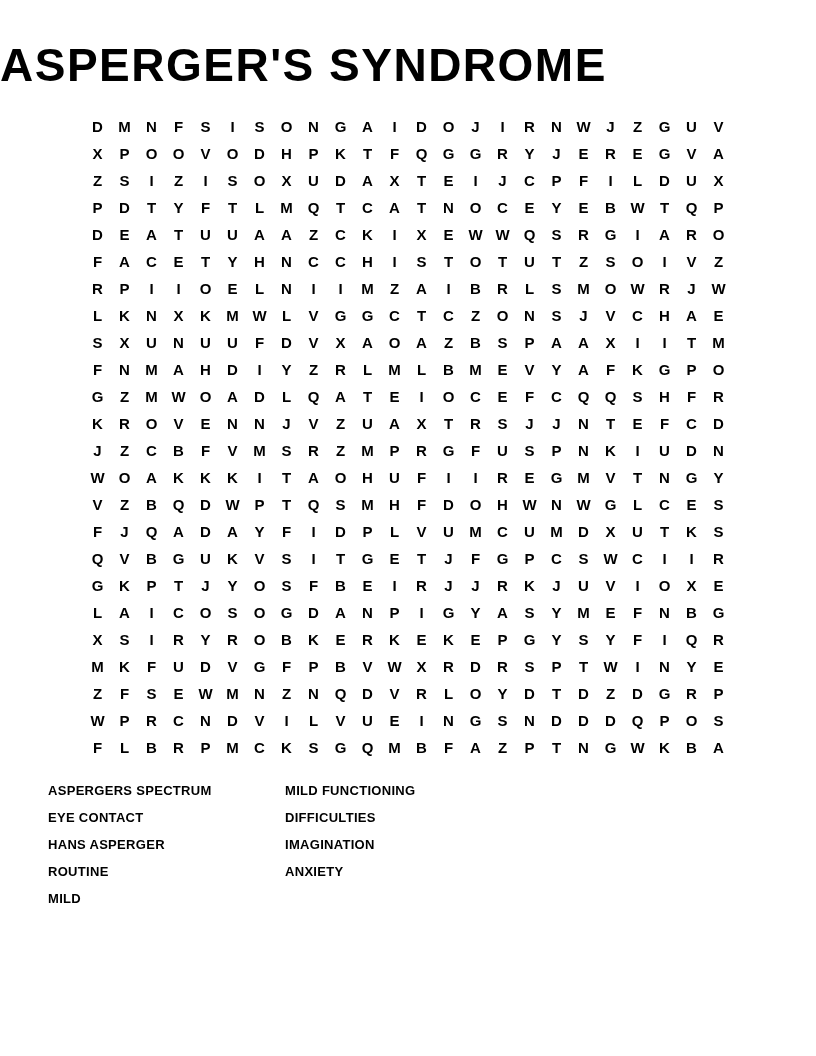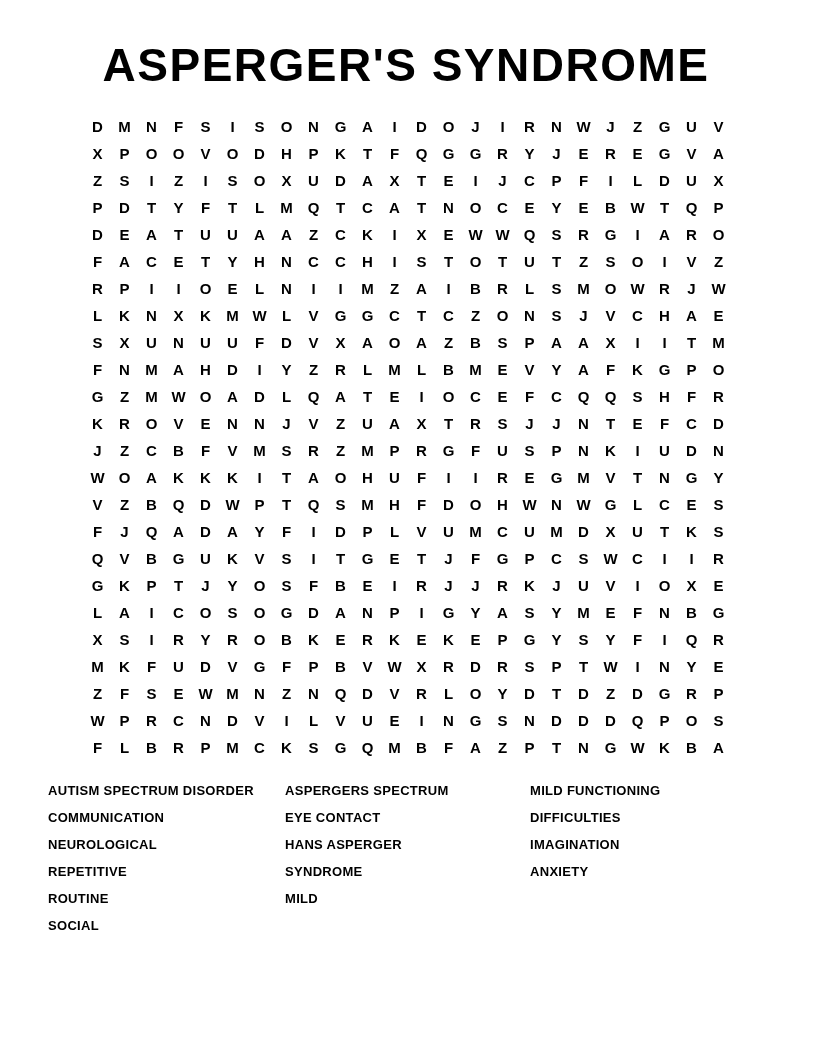--- a/index.html
+++ b/index.html
@@ -13,21 +13,20 @@
     color: #000000;
     font-family: "Liberation Sans", sans-serif;
     position: relative;
     overflow: hidden;
   }
   .title {
     position: absolute;
     top: 38px;
     left: 0;
     right: 4px;
-    text-align: center;
     font-size: 46px;
     font-weight: bold;
     letter-spacing: 1.5px;
     white-space: nowrap;
   }
   .letter-grid {
     position: absolute;
     top: 113px;
     left: 84px;
     display: grid;
@@ -639,32 +638,24 @@
     <span class="cell">N</span>
     <span class="cell">G</span>
     <span class="cell">W</span>
     <span class="cell">K</span>
     <span class="cell">B</span>
     <span class="cell">A</span>
   </div>
 
 <div class="word-list">
   <div class="word-col">
-      <div class="word">AUTISM SPECTRUM DISORDER</div>
-      <div class="word">COMMUNICATION</div>
-      <div class="word">NEUROLOGICAL</div>
-      <div class="word">REPETITIVE</div>
-      <div class="word">ROUTINE</div>
-      <div class="word">SOCIAL</div>
-    </div>
-  <div class="word-col">
       <div class="word">ASPERGERS SPECTRUM</div>
       <div class="word">EYE CONTACT</div>
       <div class="word">HANS ASPERGER</div>
-      <div class="word">SYNDROME</div>
+      <div class="word">ROUTINE</div>
       <div class="word">MILD</div>
     </div>
   <div class="word-col">
       <div class="word">MILD FUNCTIONING</div>
       <div class="word">DIFFICULTIES</div>
       <div class="word">IMAGINATION</div>
       <div class="word">ANXIETY</div>
     </div>
 </div>
 

